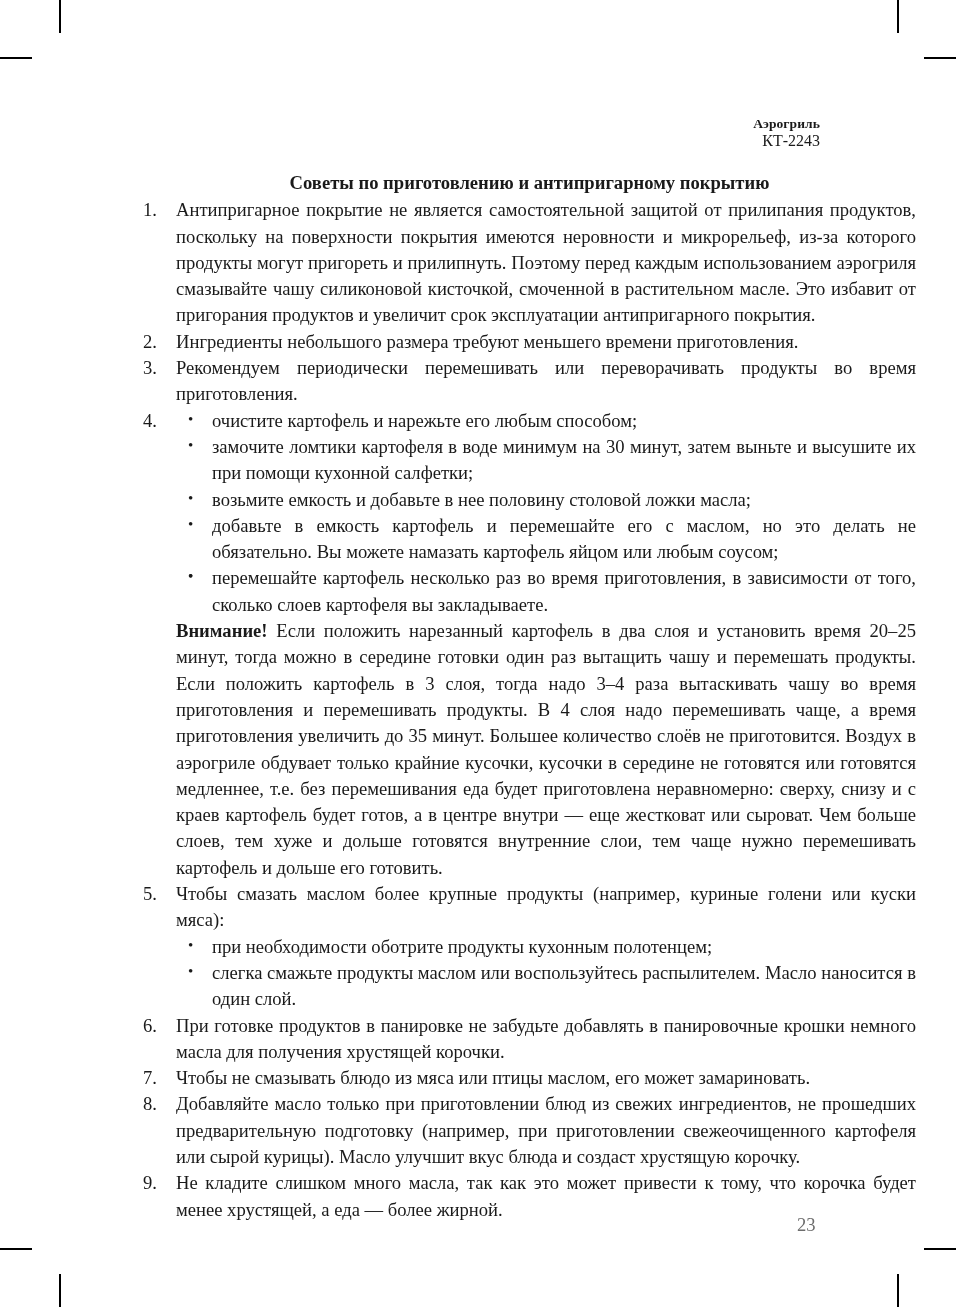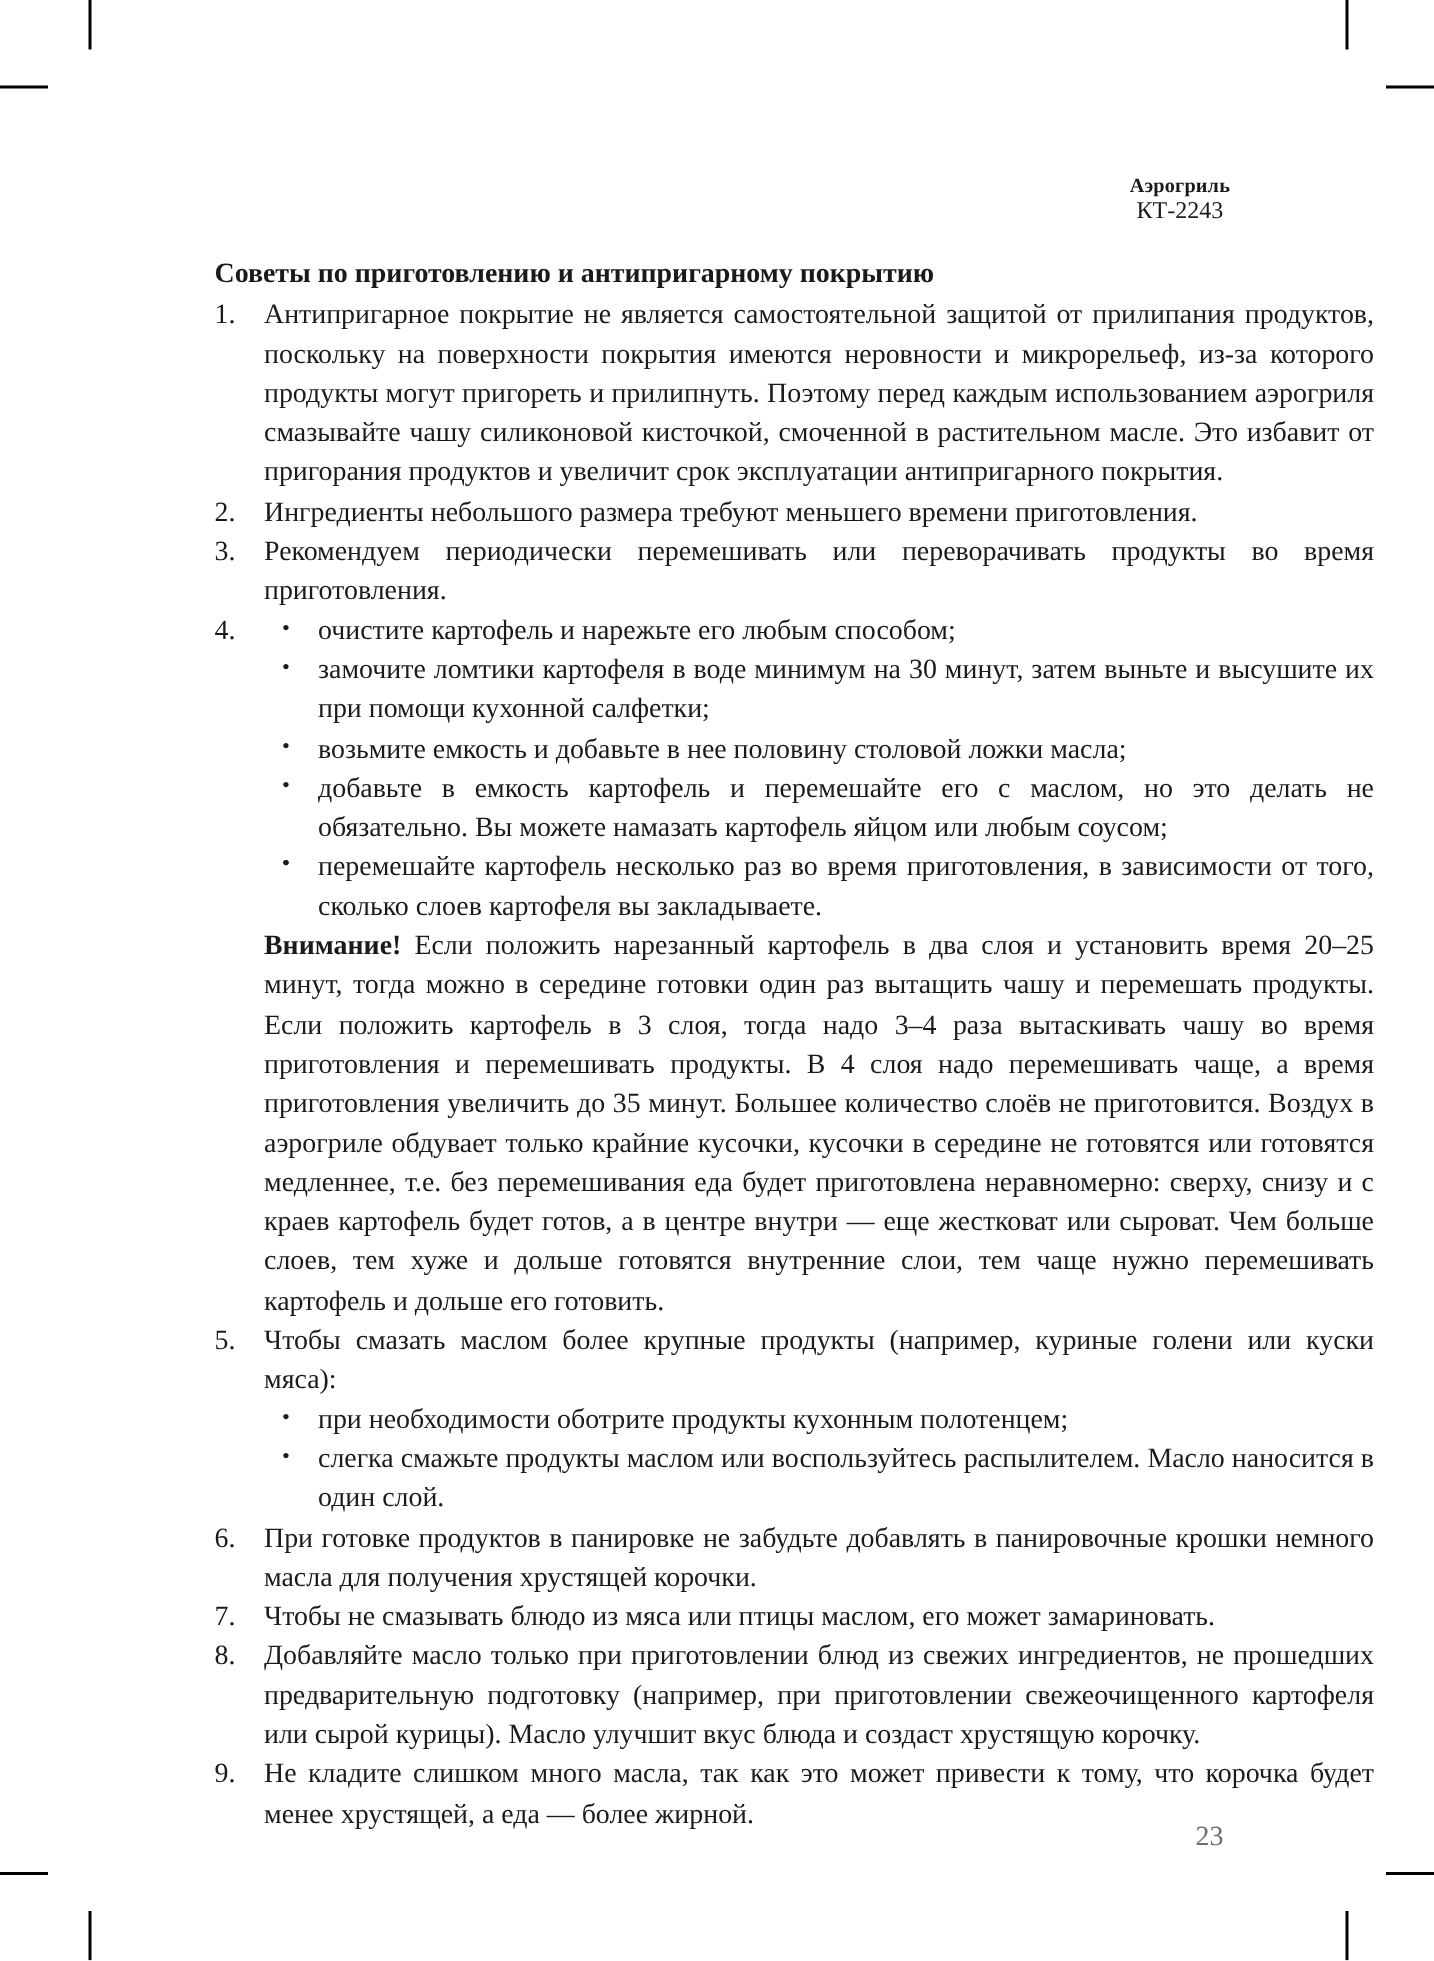--- a/index.html
+++ b/index.html
@@ -32,21 +32,21 @@
   .crop-bl-v { left: 59px;  top: 1274px; }
   .crop-bl-h { left: 0;     top: 1248px; }
   .crop-br-v { left: 897px; top: 1274px; }
   .crop-br-h { left: 924px; top: 1248px; }
 
   
   .running-head {
     position: absolute;
     right: 136px;
     top: 116px;
-    text-align: center;
+    text-align: right;
     line-height: 1.18;
   }
   .running-head .rh-title {
     font-size: 13.5px;
     font-weight: bold;
     letter-spacing: .1px;
   }
   .running-head .rh-model {
     font-size: 16px;
     font-weight: normal;
@@ -60,21 +60,21 @@
     width: 773px;
     font-size: 18.6px;
     line-height: 1.415;
     text-align: justify;
   }
 
   .section-title {
     font-weight: bold;
     font-size: 18.6px;
     margin: 0 0 1px 0;
-    text-align: left;
+    text-align: center;
   }
 
   ol.numlist {
     list-style: none;
     margin: 0;
     padding: 0;
   }
   ol.numlist > li {
     position: relative;
     padding-left: 33px;

